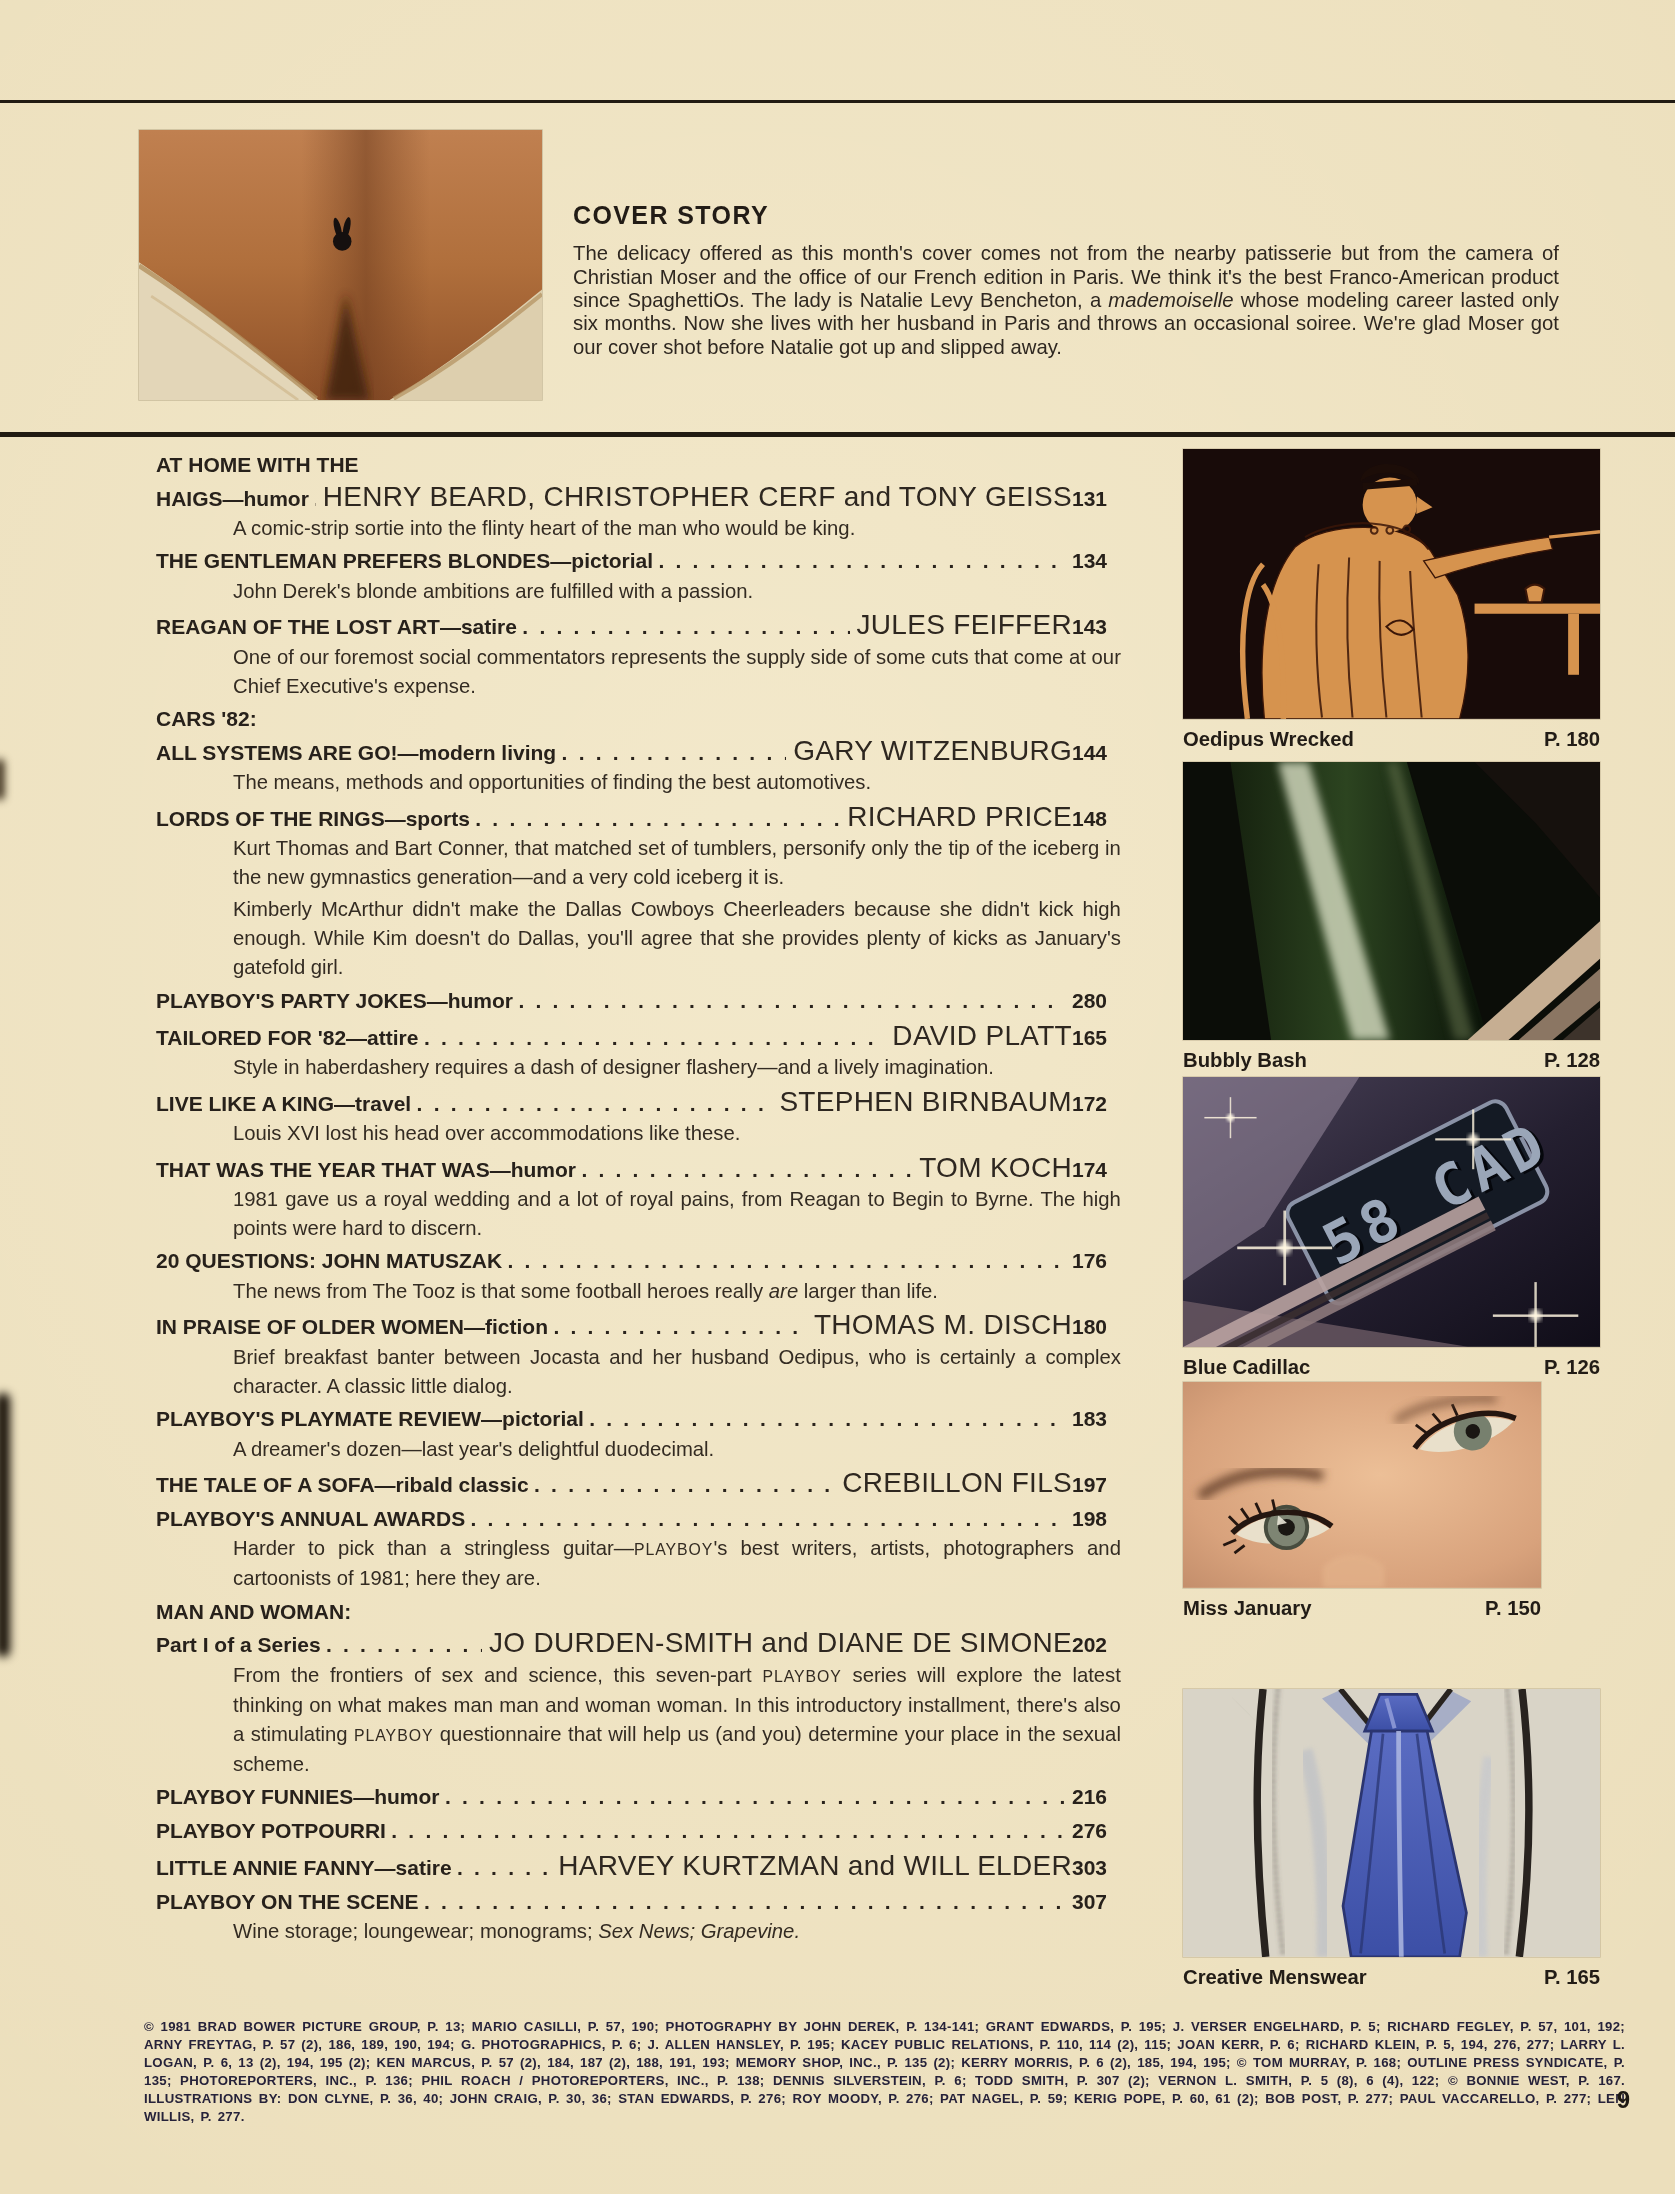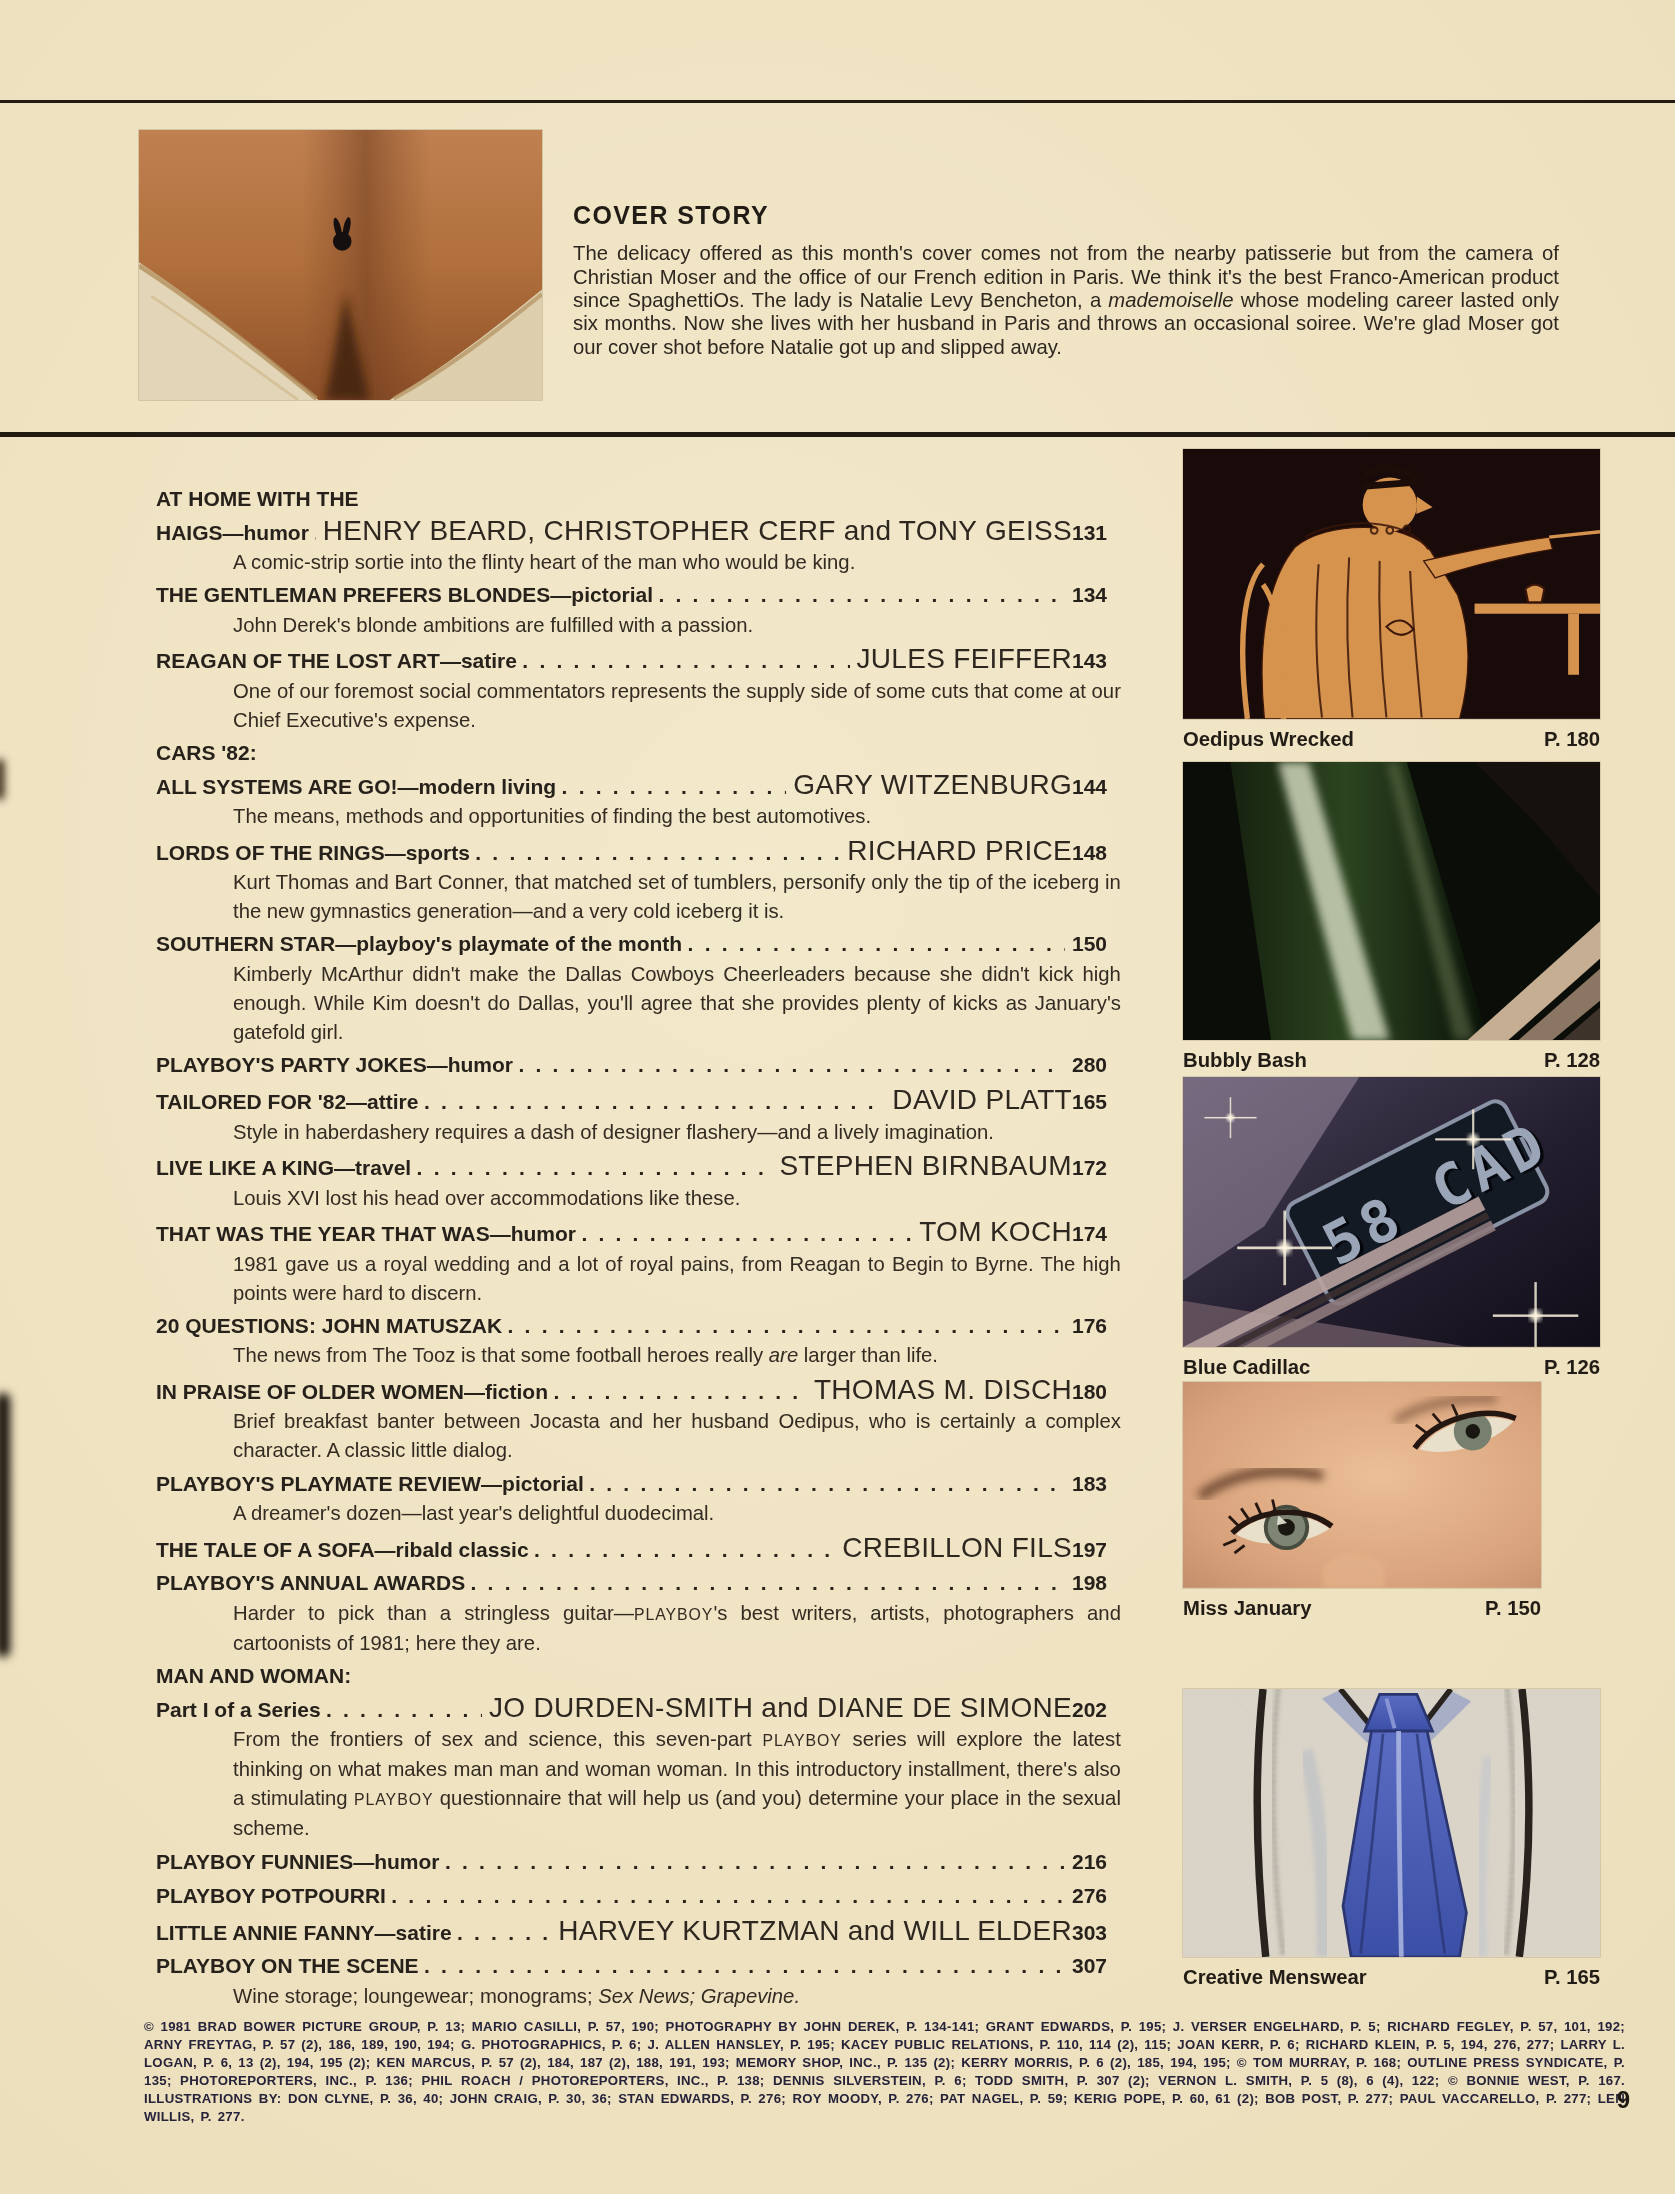--- a/index.html
+++ b/index.html
@@ -15,21 +15,21 @@
 
   
   .cover-photo{position:absolute;left:139px;top:130px;width:403px;height:270px;box-shadow:0 0 0 0.7px rgba(70,50,20,.25);}
   .cover-photo svg{display:block;width:100%;height:100%;}
   .cover-text{position:absolute;left:573px;top:201px;width:986px;}
   .cover-text h2{margin:0 0 12.2px 0;font-size:25px;letter-spacing:1.4px;color:#221c16;}
   .cover-text p{margin:0;font-size:20.3px;line-height:23.4px;text-align:justify;color:#2e2720;font-weight:500;}
   .cover-text p i{font-style:italic;}
 
   
-  .toc{position:absolute;left:156px;top:484px;width:969px;}
+  .toc{position:absolute;left:156px;top:450px;width:969px;}
   .entry{margin-bottom:3.4px;}
   .pre-title{font-weight:bold;font-size:21px;line-height:30.5px;}
   .row{display:flex;align-items:baseline;}
   .t{font-weight:bold;font-size:21px;line-height:30.5px;white-space:nowrap;}
   .dots{flex:1 1 auto;overflow:hidden;white-space:nowrap;margin:0 6.8px 0 5.4px;font-weight:bold;font-size:21px;color:#2a231c;}
   .dots::before{content:". . . . . . . . . . . . . . . . . . . . . . . . . . . . . . . . . . . . . . . . . . . . . . . . . . . . . . . . . . . .";letter-spacing:2.7px;}
   .author{font-weight:400;font-size:28px;white-space:nowrap;letter-spacing:0.3px;color:#2e2720;}
   .pg{font-weight:bold;font-size:21px;min-width:53px;text-align:left;white-space:nowrap;}
   .desc{margin-left:77px;padding-right:4.1px;font-size:20.3px;line-height:29px;font-weight:400;text-align:justify;color:#332b22;}
   .desc i{font-style:italic;}
@@ -148,26 +148,20 @@
         <span class="t">LORDS OF THE RINGS—sports</span>
         <span class="dots"></span>
         <span class="author">RICHARD PRICE</span>
         <span class="pg">148</span>
       </div>
       <div class="desc">Kurt Thomas and Bart Conner, that matched set of tumblers, personify only the tip of the iceberg in the new gymnastics generation—and a very cold iceberg it is.</div>
     </div>
 
     <div class="entry">
 
-      <div class="row">
-        <span class="t">SOUTHERN STAR—playboy's playmate of the month</span>
-        <span class="dots"></span>
-
-        <span class="pg">150</span>
-      </div>
       <div class="desc">Kimberly McArthur didn't make the Dallas Cowboys Cheerleaders because she didn't kick high enough. While Kim doesn't do Dallas, you'll agree that she provides plenty of kicks as January's gatefold girl.</div>
     </div>
 
     <div class="entry">
 
       <div class="row">
         <span class="t">PLAYBOY'S PARTY JOKES—humor</span>
         <span class="dots"></span>
 
         <span class="pg">280</span>

